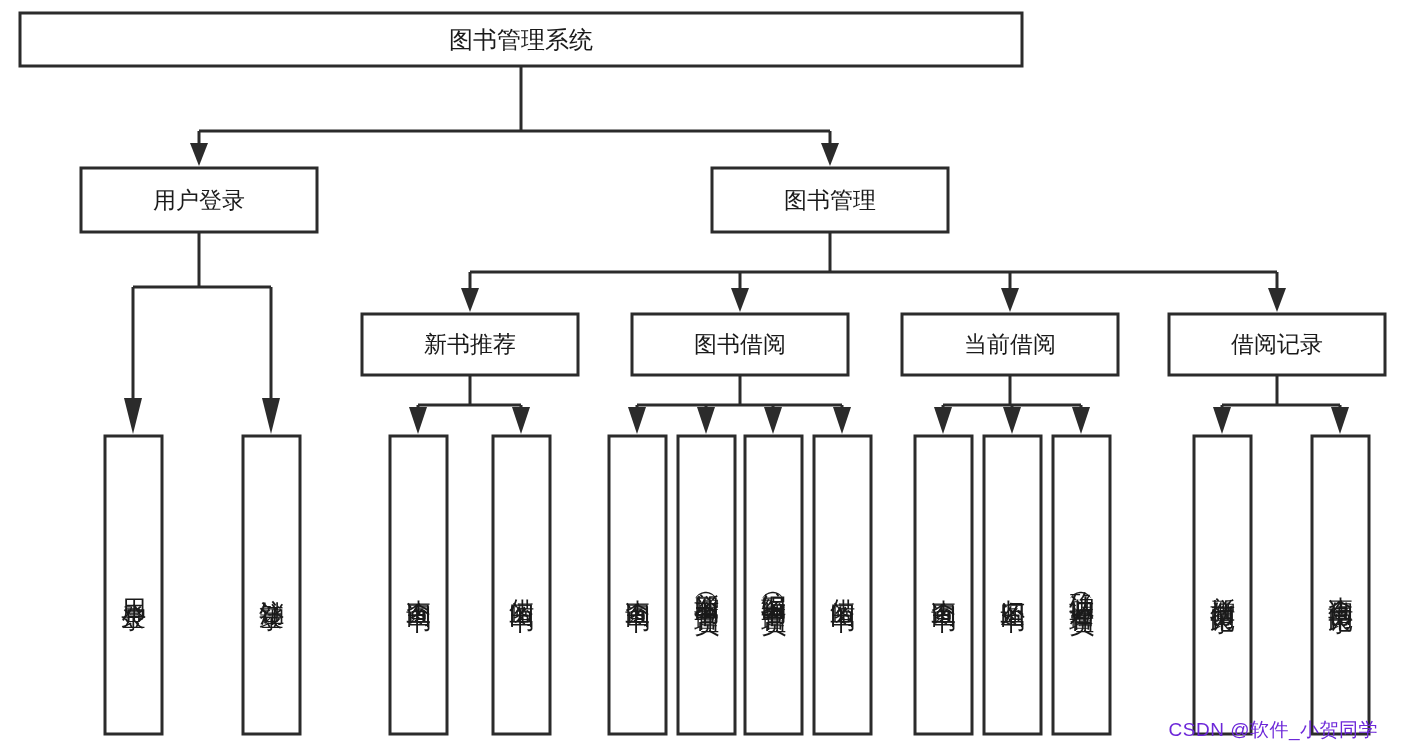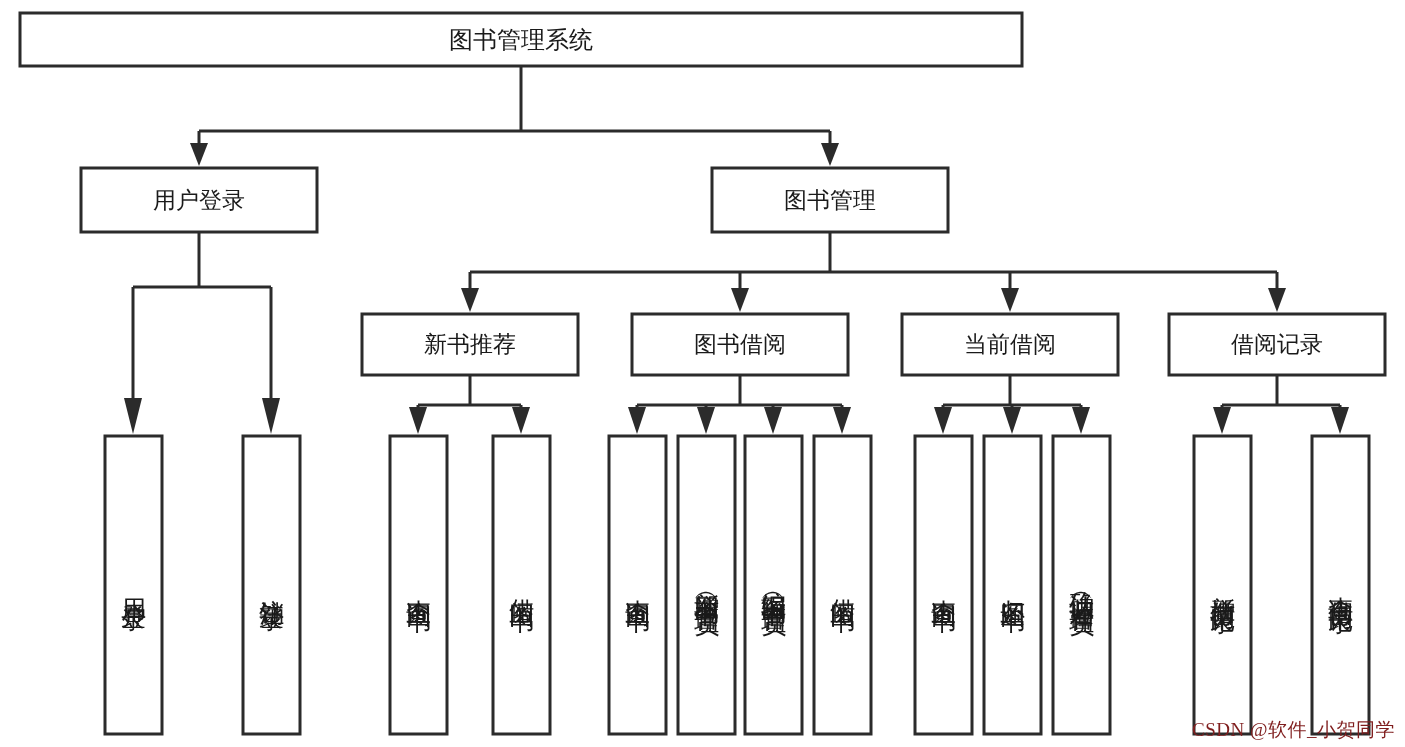--- a/index.html
+++ b/index.html
@@ -62,25 +62,25 @@
     color: #1a1a1a;
     text-align: center;
     display: flex;
     align-items: center;
     justify-content: center;
     white-space: nowrap;
     pointer-events: none;
   }
   .watermark {
     position: absolute;
-    right: 10px;
+    right: 27px;
     bottom: 4px;
-    font-family: Liberation Serif, serif;
+    font-family: Liberation Sans, sans-serif;
     font-size: 19px;
-    color: #7f1d1d;
+    color: #6d28d9;
     letter-spacing: 0.5px;
     white-space: nowrap;
   }
 </style>
 </head>
 <body>
 
 <div id="page">
 
   <svg class="diagram" viewBox="0 0 1405 747">

